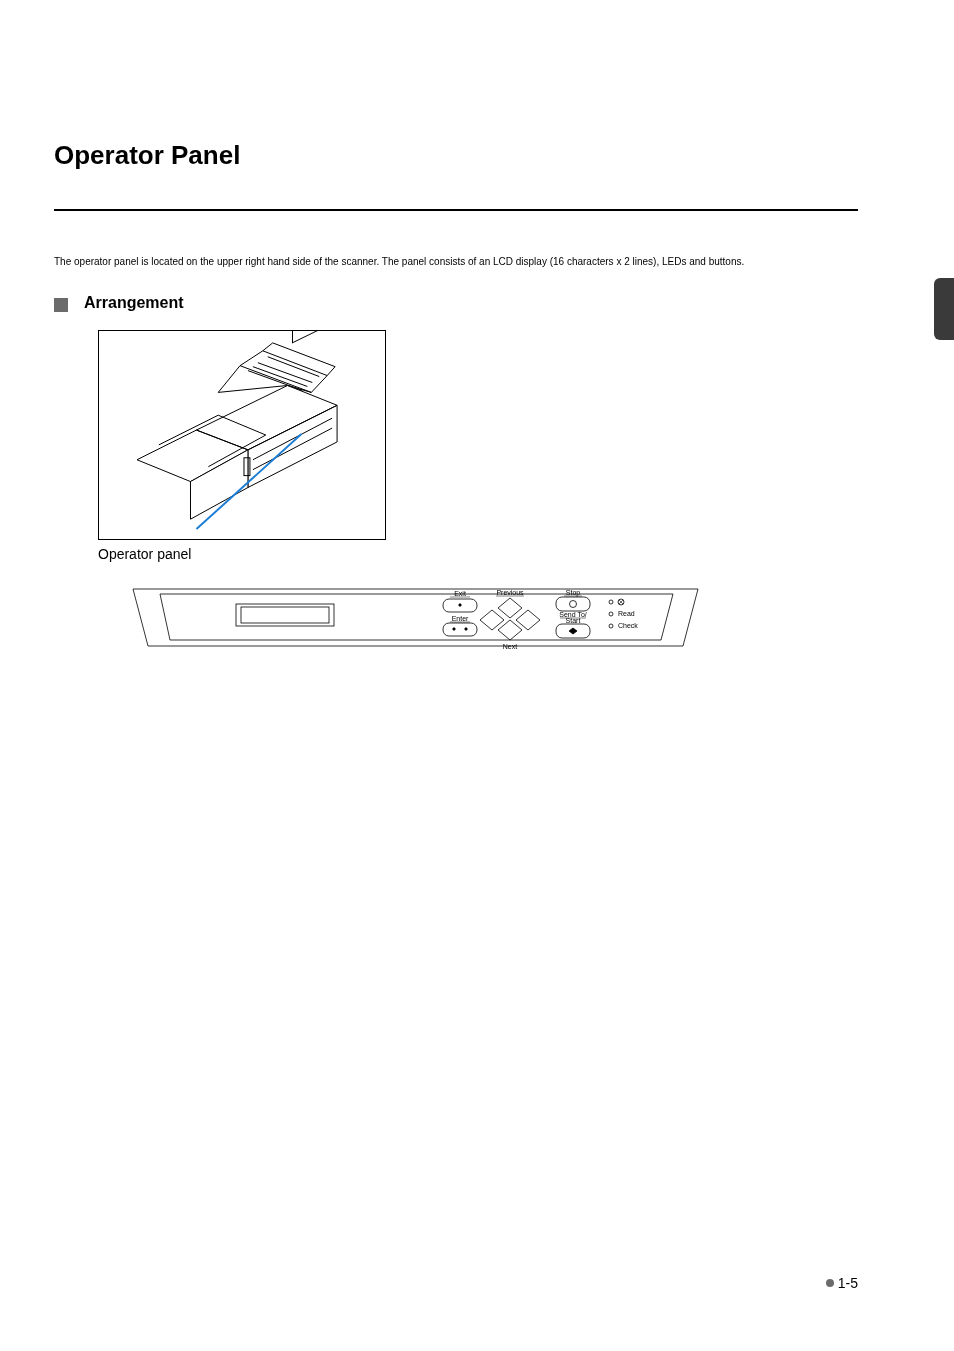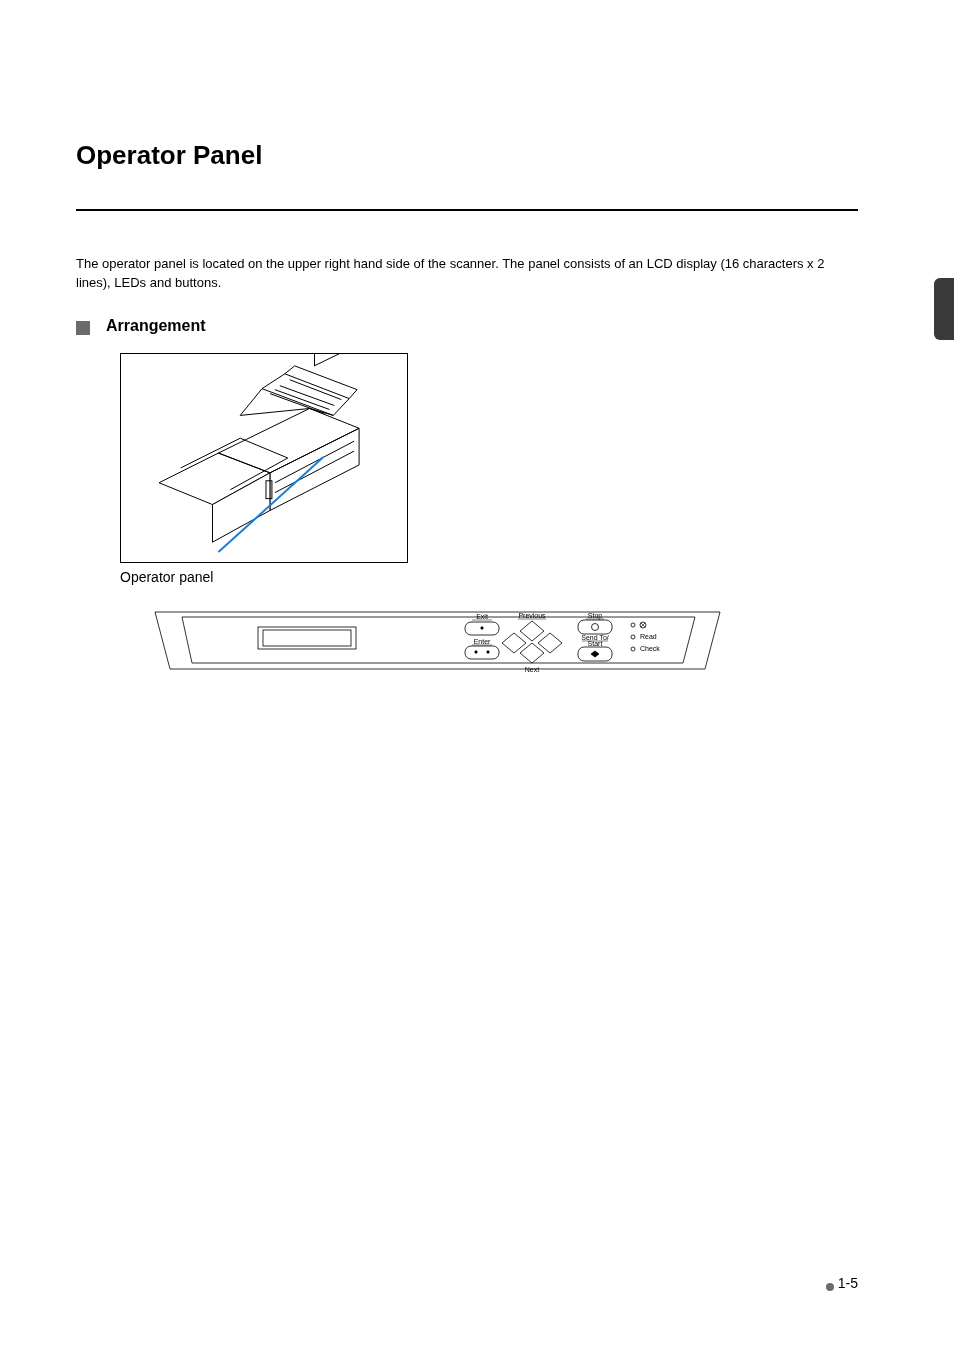--- a/index.html
+++ b/index.html
@@ -8,36 +8,36 @@
       box-sizing: border-box;
     }
     body {
       font-family: Arial, Helvetica, sans-serif;
       background: #fff;
       width: 954px;
       height: 1351px;
       position: relative;
     }
     .page {
-      padding: 140px 96px 60px 76px;
+      padding: 140px 96px 60px 54px;
       position: relative;
       height: 100%;
     }
     .title {
       font-size: 26px;
       font-weight: bold;
       margin-bottom: 38px;
     }
     .hr-line {
       border: none;
       border-top: 2px solid #000;
       margin-bottom: 44px;
     }
     .intro {
-      font-size: 13px;
+      font-size: 10px;
       line-height: 1.45;
       margin-bottom: 24px;
     }
     .section-row {
       display: flex;
       align-items: flex-end;
       gap: 16px;
       margin-bottom: 18px;
     }
     .bullet-square {
@@ -81,21 +81,21 @@
       font-size: 7px;
       fill: #000;
       font-family: Arial, sans-serif;
     }
     .footer {
       position: absolute;
       bottom: 60px;
       right: 96px;
       font-size: 14px;
       display: flex;
-      align-items: flex-end;
+      align-items: center;
       gap: 4px;
     }
     .footer-dot {
       width: 8px;
       height: 8px;
       background: #6b6b6b;
       border-radius: 50%;
     }
     .thumb-tab {
       position: absolute;

